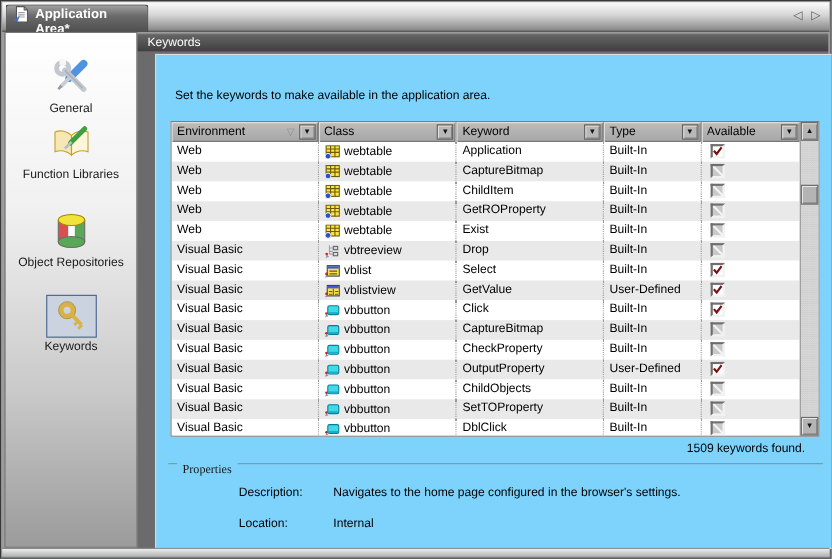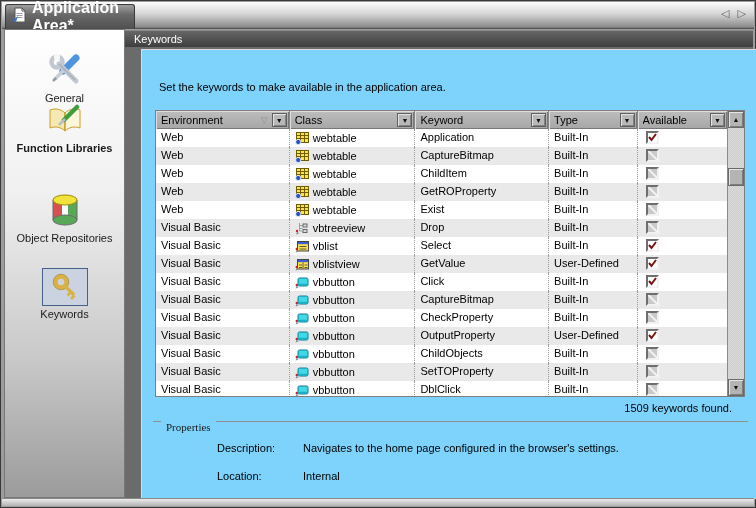--- a/index.html
+++ b/index.html
@@ -8,37 +8,37 @@
          background:#9c9c9c; position:relative; overflow:hidden; }
   .window { position:absolute; inset:0; border:1px solid #383838; background:#9c9c9c; }
 
   
   .tabstrip { position:absolute; left:1px; top:1px; right:1px; height:27px;
               background:linear-gradient(#fdfdfd, #d6d6d6 45%, #8d8d8d 95%, #6e6e6e);
               border-bottom:1px solid #565656; }
   .tab { position:absolute; left:3px; top:2px; height:25px; width:130px;
          background:linear-gradient(#a0a0a0, #6a6a6a 40%, #4f4f4f);
          border:1px solid #3a3a3a; border-bottom:none; border-radius:3px 3px 0 0;
-         display:flex; align-items:center; gap:5px; padding:0 5px;
-         color:#fff; font-weight:bold; font-size:16px; }
+         display:flex; align-items:flex-start; gap:5px; padding:0 5px;
+         color:#fff; font-weight:bold; font-size:12px; }
   .tab-nav { position:absolute; right:8px; top:5px; display:flex; gap:8px;
              color:#5d5d5d; font-size:11px; }
   .tab-nav span { cursor:default; }
 
   
   .sidebar { position:absolute; left:3px; top:28px; width:121px; bottom:9px;
              background:linear-gradient(#ffffff, #f0f0f0 35%, #c9c9c9 70%, #9b9b9b);
              border:1px solid #787878; }
   .sb-item { position:absolute; left:0; right:0; text-align:center; }
   .sb-item .icon-wrap { display:inline-block; }
   .sb-item .lbl { display:block; margin-top:2px; color:#1a1a1a; }
   .sb-sel { display:inline-block; border:1px solid #44618e; background:#ccd3e0;
             padding:4px 9px 3px 9px; }
   #sb-general { top:22px; }
-  #sb-funclib { top:74px;font-weight:bold; }
+  #sb-funclib { top:84px; }
   #sb-objrep  { top:162px; }
   #sb-keywords{ top:238px; }
 
   
   .kw-bar { position:absolute; left:124px; top:29px; right:2px; height:17px;
             background:linear-gradient(#666666, #3e3e3e);
             color:#fff; padding:2px 0 0 9px; border-top:1px solid #8a8a8a; }
   .main-bg { position:absolute; left:124px; top:46px; right:2px; bottom:8px; background:#6b6b6b; }
   .panel { position:absolute; left:140px; top:48px; width:622px; height:450px;
            background:#7dd3fc; border:1px solid #dcdcdc; }

